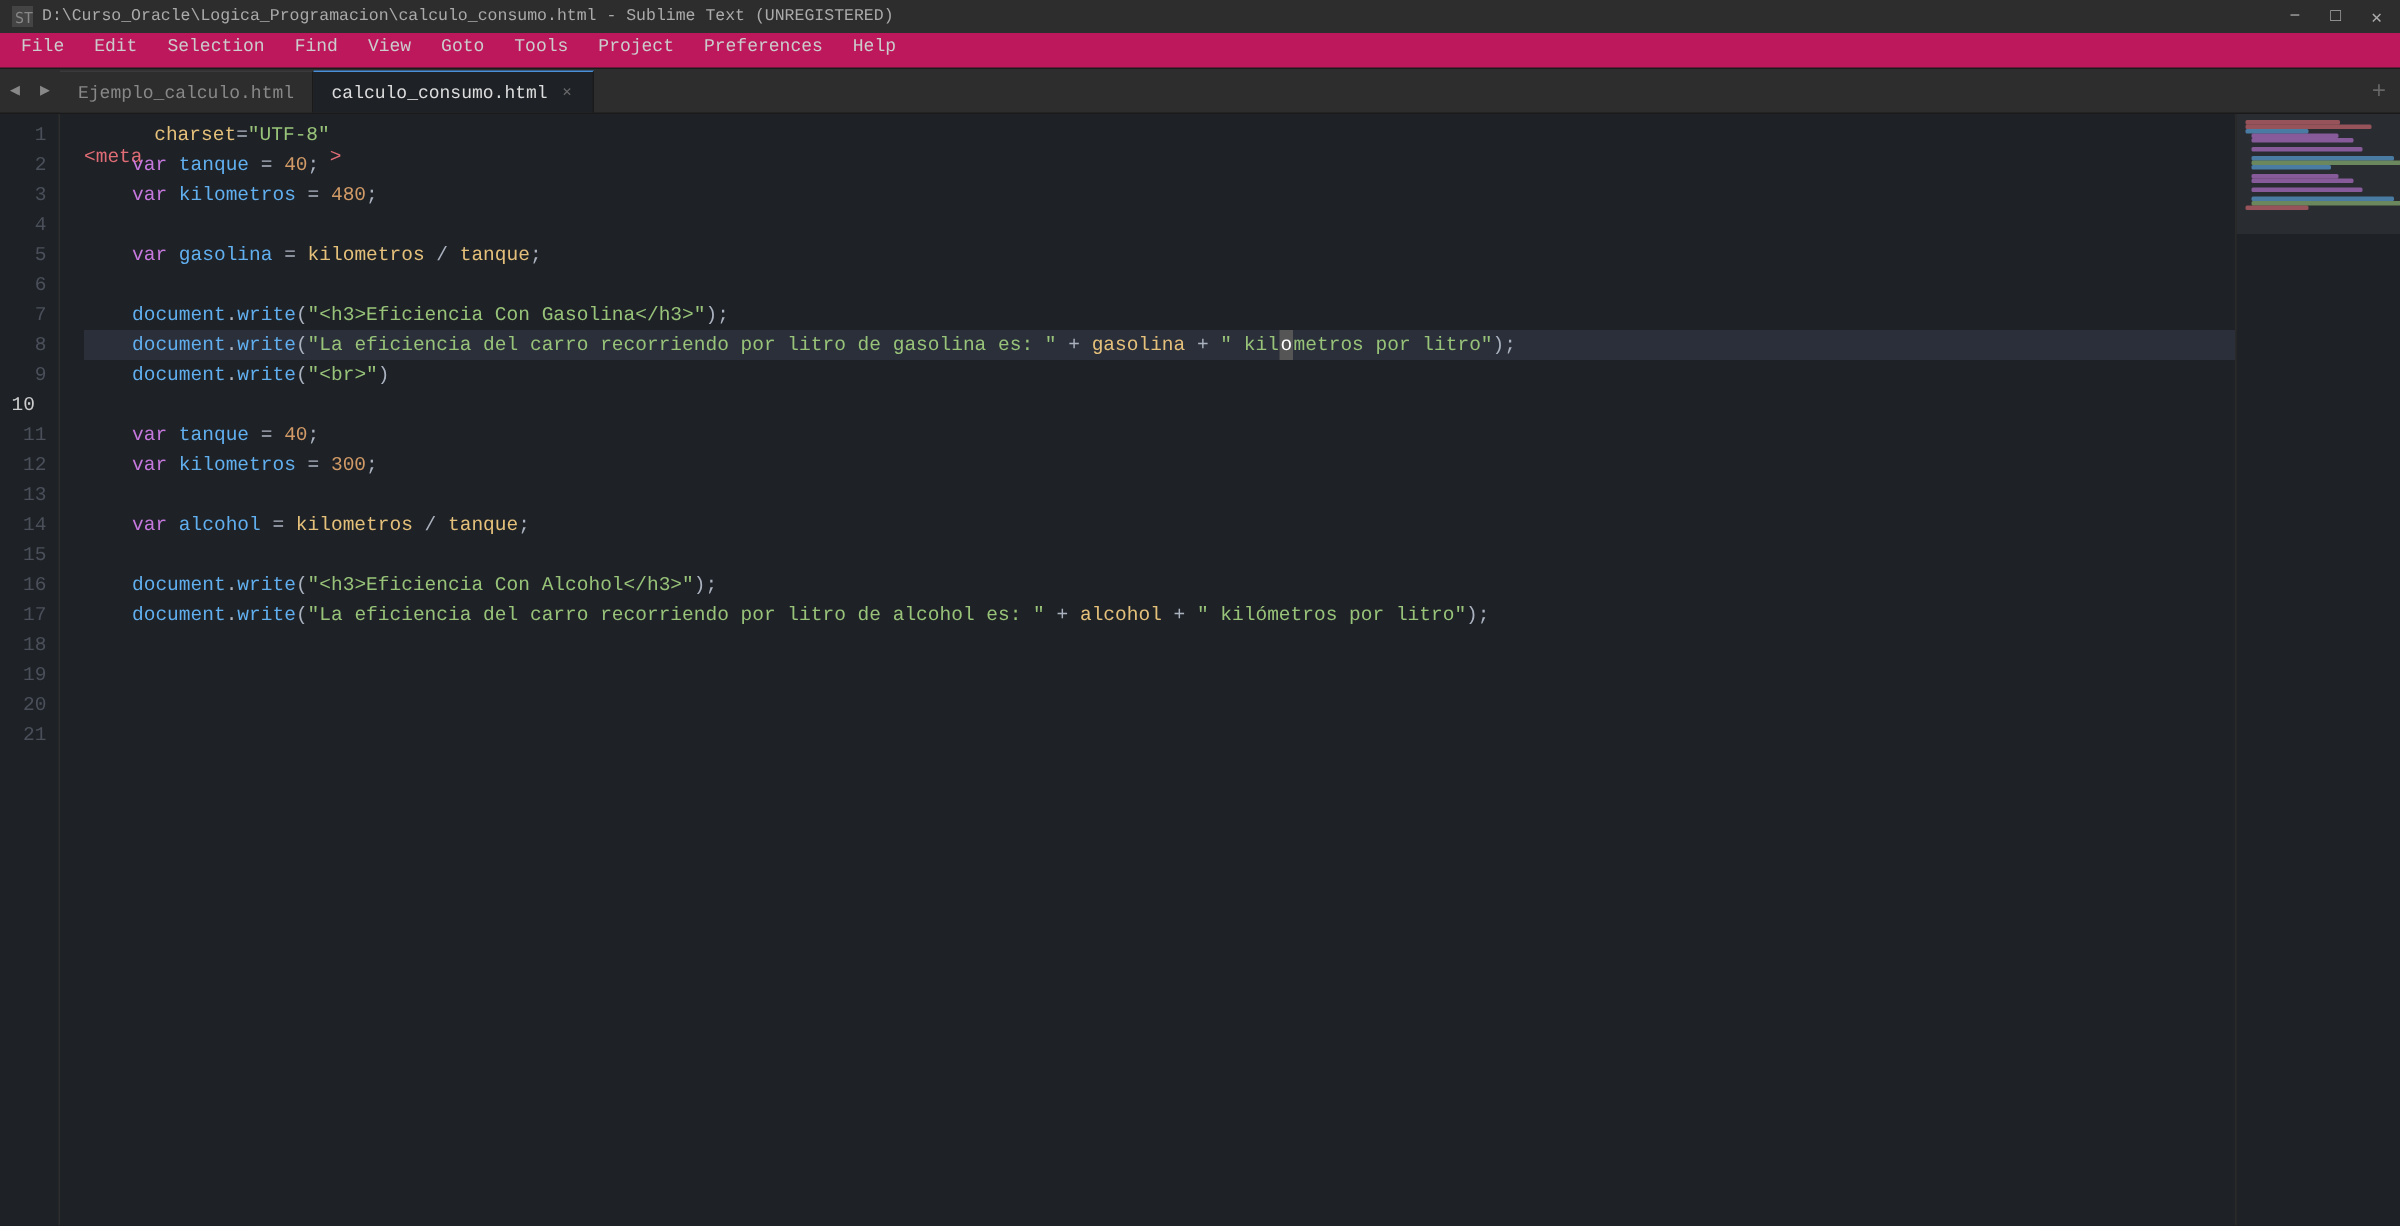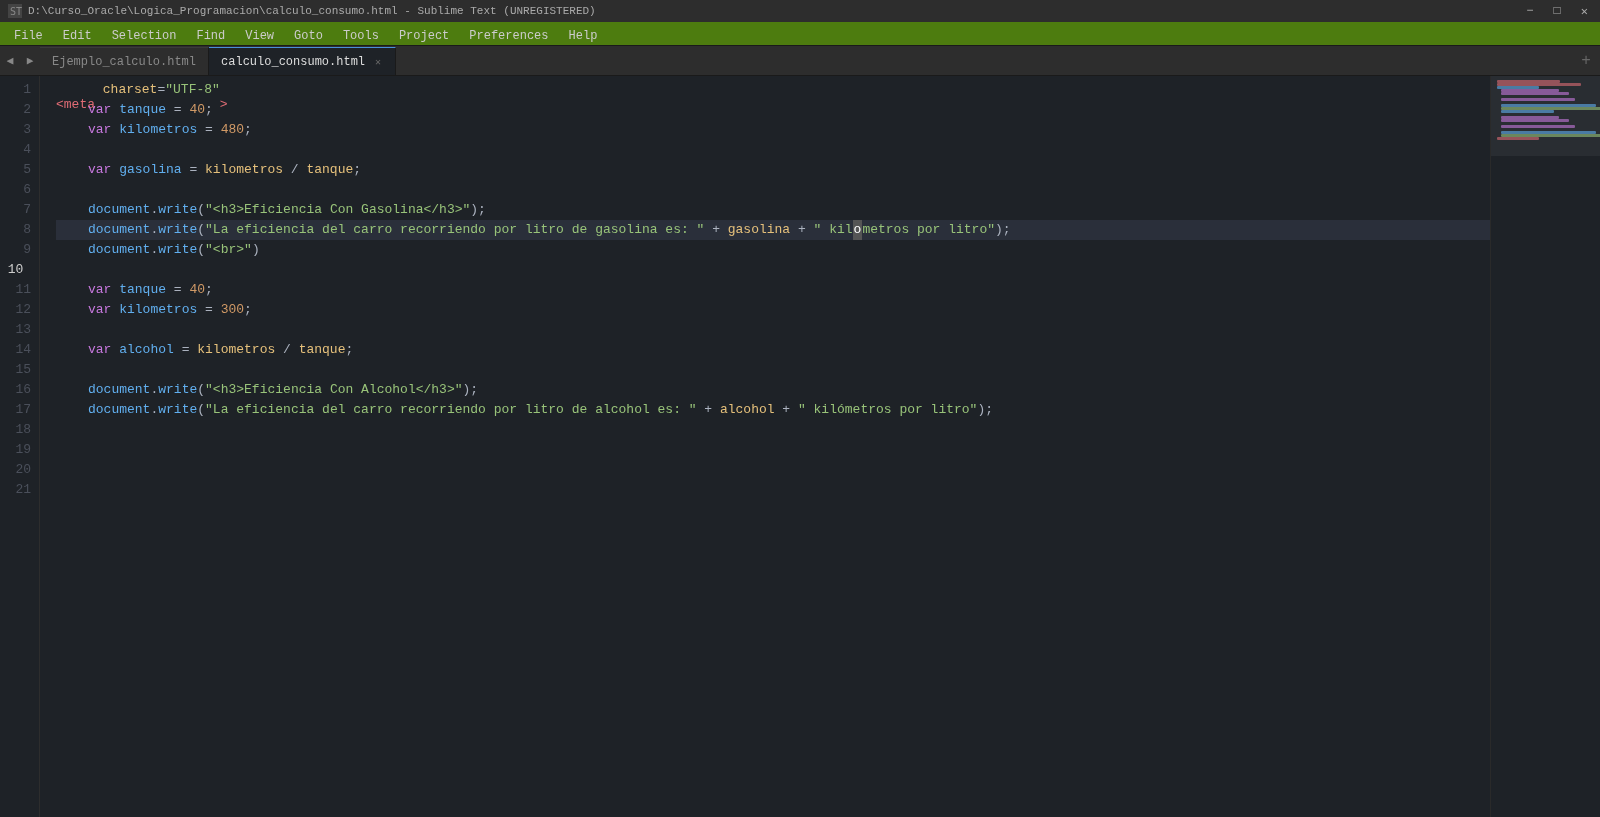--- a/index.html
+++ b/index.html
@@ -45,24 +45,24 @@
     }
     .title-btn {
       color: #aaa;
       font-size: 12px;
       cursor: pointer;
       padding: 2px 4px;
     }
 
     
     #menu-bar {
-      background: #4d7c0f;
+      background: #be185d;
       height: 24px;
       display: flex;
-      align-items: flex-end;
+      align-items: flex-start;
       padding: 0 4px;
       border-bottom: 1px solid #1a1a1a;
     }
     .menu-item {
       padding: 2px 10px;
       font-size: 12px;
       color: #ccc;
       cursor: pointer;
     }
 

